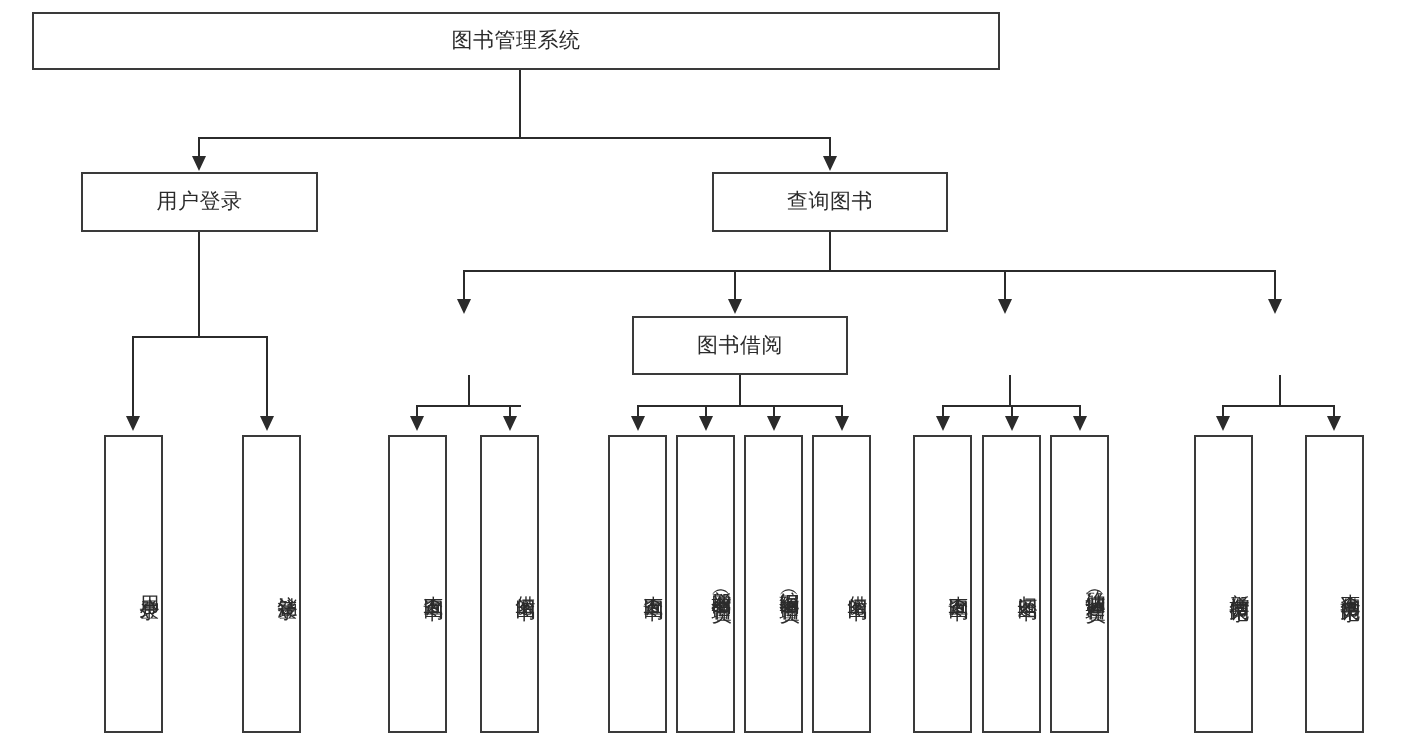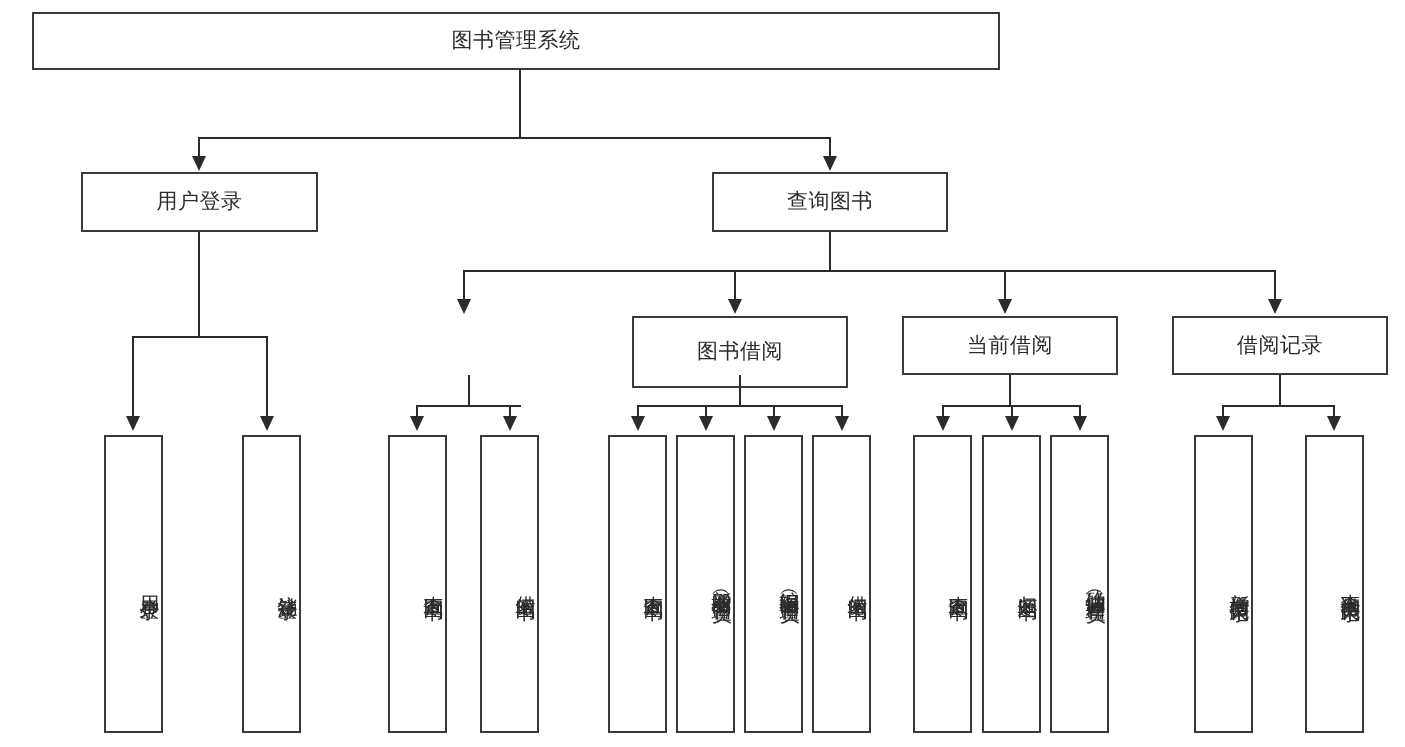--- a/index.html
+++ b/index.html
@@ -113,28 +113,22 @@
   <div class="seg hline" style="left:463px; top:270px; width:812px; height:2px;"></div>
   <div class="seg vline" style="left:463px; top:270px; width:2px; height:31px;"></div>
   <div class="arrow" style="left:457px; top:299px;"></div>
   <div class="seg vline" style="left:734px; top:270px; width:2px; height:31px;"></div>
   <div class="arrow" style="left:728px; top:299px;"></div>
   <div class="seg vline" style="left:1004px; top:270px; width:2px; height:31px;"></div>
   <div class="arrow" style="left:998px; top:299px;"></div>
   <div class="seg vline" style="left:1274px; top:270px; width:2px; height:31px;"></div>
   <div class="arrow" style="left:1268px; top:299px;"></div>
 
-  <div class="node h" style="left:632px; top:316px; width:216px; height:72px;">
+  <div class="node h" style="left:632px; top:316px; width:216px; height:59px;">
     <span>图书借阅</span>
-  </div>
-  <div class="node h" style="left:902px; top:316px; width:216px; height:59px;">
-    <span>当前借阅</span>
-  </div>
-  <div class="node h" style="left:1172px; top:316px; width:216px; height:59px;">
-    <span>借阅记录</span>
   </div>
 
   <div class="seg vline" style="left:468px; top:375px; width:2px; height:31px;"></div>
   <div class="seg hline" style="left:416px; top:405px; width:105px; height:2px;"></div>
   <div class="seg vline" style="left:416px; top:405px; width:2px; height:13px;"></div>
   <div class="arrow" style="left:410px; top:416px;"></div>
   <div class="seg vline" style="left:509px; top:405px; width:2px; height:13px;"></div>
   <div class="arrow" style="left:503px; top:416px;"></div>
 
   <div class="seg vline" style="left:739px; top:375px; width:2px; height:31px;"></div>

